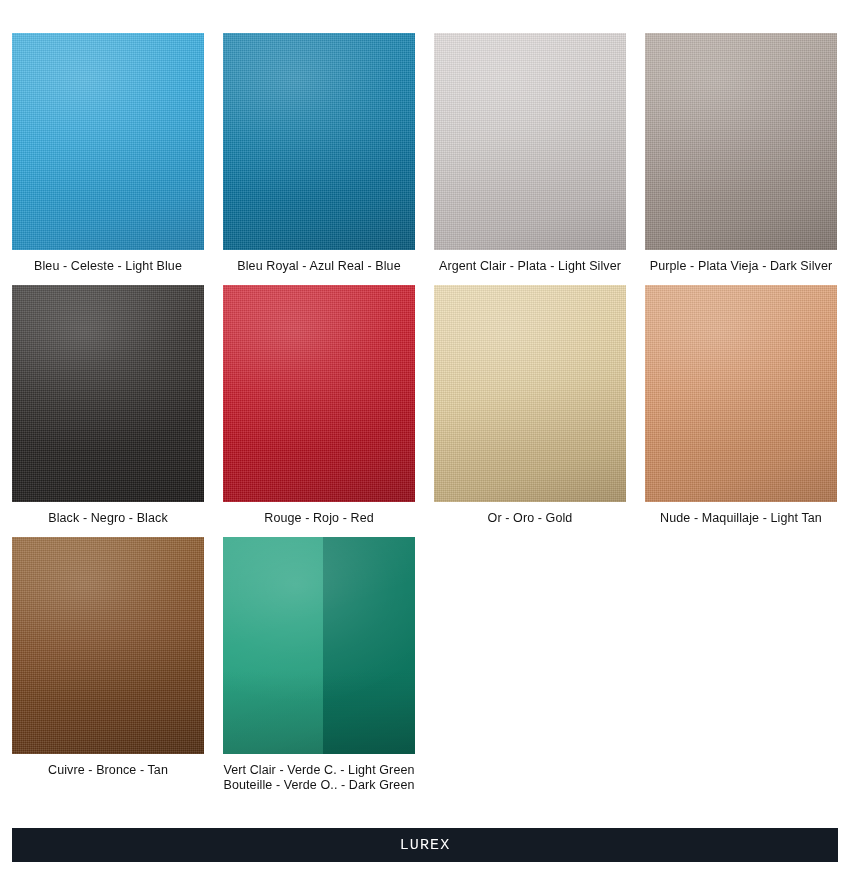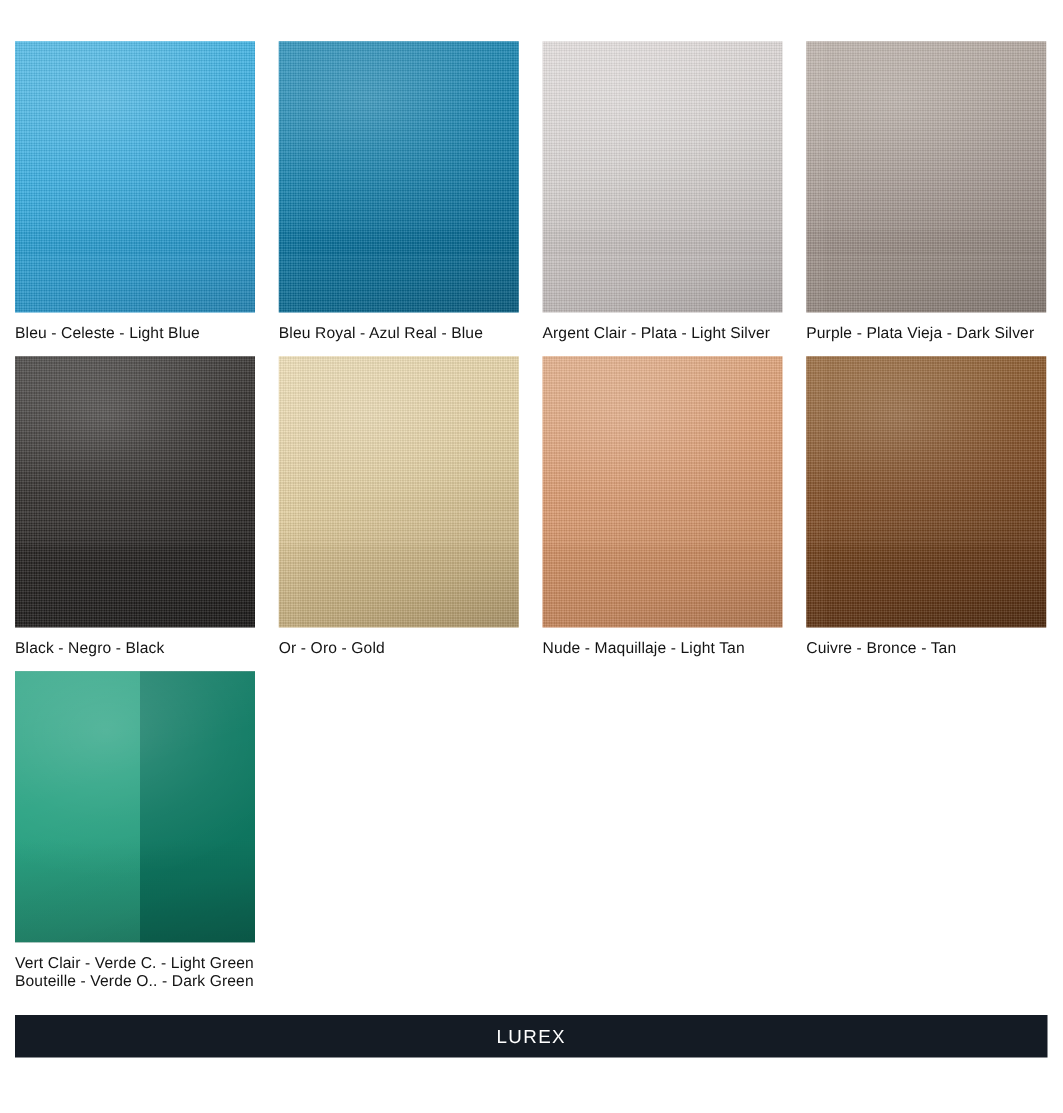--- a/index.html
+++ b/index.html
@@ -86,39 +86,40 @@
   .swatch.split .half {
     position: absolute;
     top: 0;
     height: 100%;
   }
   .swatch.split .half-left  { left: 0;  width: 52%; }
   .swatch.split .half-right { right: 0; width: 48%; }
 
   .caption {
     margin-top: 9px;
-    text-align: left;
+    text-align: center;
     font-size: 12.5px;
     line-height: 15px;
     color: #141414;
     letter-spacing: 0.1px;
   }
   .caption .line2 { display: block; }
 
   
   .banner {
     position: absolute;
     left: 12px;
-    bottom: 44px;
+    bottom: 28px;
     width: 826px;
     height: 34px;
     background: #141b24;
     display: flex;
     align-items: center;
     justify-content: center;
+    font-family: Liberation Mono, monospace;
   }
   .banner-text {
     color: #ffffff;
     font-size: 15px;
     letter-spacing: 1.1px;
     font-weight: 400;
   }
 </style>
 </head>
 <body>
@@ -147,20 +148,24 @@
     <div class="cell">
       <div class="swatch" style="background: linear-gradient(168deg, rgb(179, 167, 159) 0%, rgb(167, 155, 148) 48%, rgb(152, 139, 131) 100%);"></div>
       <div class="caption">Purple - Plata Vieja - Dark Silver</div>
     </div>
 
     <div class="cell">
       <div class="swatch" style="background: linear-gradient(168deg, rgb(49, 46, 44) 0%, rgb(43, 40, 38) 48%, rgb(32, 30, 29) 100%);"></div>
       <div class="caption">Black - Negro - Black</div>
     </div>
 
+    <div class="cell">
+      <div class="swatch" style="background: linear-gradient(168deg, rgb(208, 26, 42) 0%, rgb(196, 20, 36) 48%, rgb(176, 15, 30) 100%);"></div>
+      <div class="caption">Rouge - Rojo - Red</div>
+    </div>
 
     <div class="cell">
       <div class="swatch" style="background: linear-gradient(168deg, rgb(235, 217, 172) 0%, rgb(226, 206, 158) 48%, rgb(200, 174, 124) 100%);"></div>
       <div class="caption">Or - Oro - Gold</div>
     </div>
 
     <div class="cell">
       <div class="swatch" style="background: linear-gradient(168deg, rgb(224, 164, 122) 0%, rgb(217, 151, 107) 48%, rgb(206, 138, 93) 100%);"></div>
       <div class="caption">Nude - Maquillaje - Light Tan</div>
     </div>

